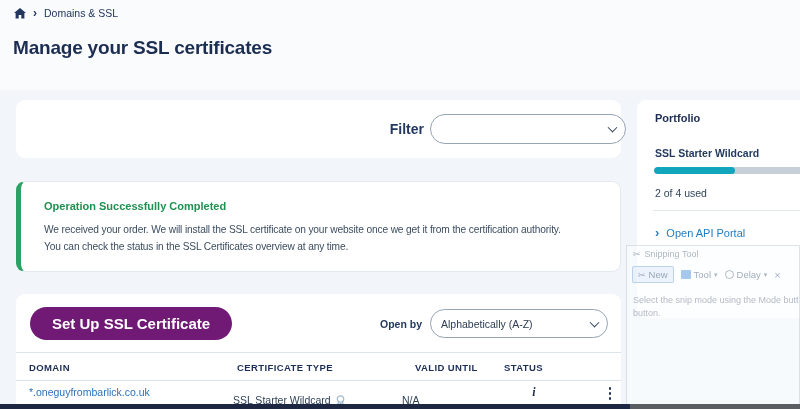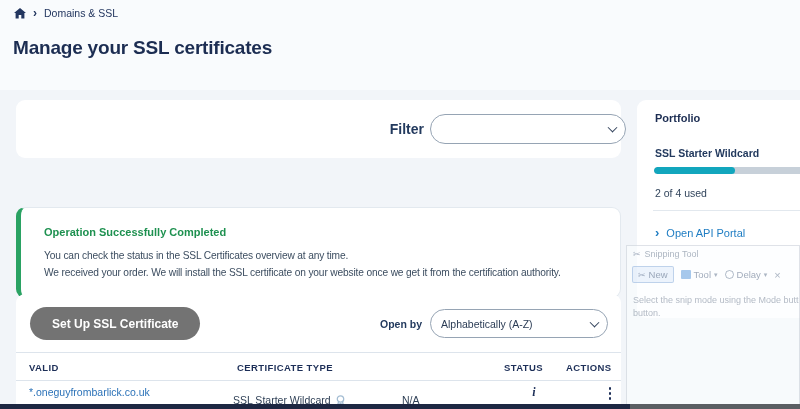--- a/index.html
+++ b/index.html
@@ -8,37 +8,37 @@
   .topband{position:absolute;left:0;top:0;width:800px;height:90px;background:#f9fbfd;}
 
   
   .breadcrumb{position:absolute;left:14px;top:7px;display:flex;align-items:center;gap:7px;font-size:10.5px;color:#23365f;font-weight:500;}
   .breadcrumb .sep{color:#23365f;font-size:12px;font-weight:700;line-height:1;}
   .page-title{position:absolute;left:13px;top:24px;font-size:19px;font-weight:600;color:#1c2d52;letter-spacing:-0.2px;}
 
   
   .card{position:absolute;background:#fff;border-radius:9px;}
   .filter-card{left:16px;top:100px;width:605px;height:58px;}
-  .alert-card{left:16px;top:181px;width:605px;height:91px;border:1px solid #e3e9ef;border-left:5px solid #2aa263;box-sizing:border-box;margin-top:26px;}
+  .alert-card{left:16px;top:181px;width:605px;height:91px;border:1px solid #e3e9ef;border-left:5px solid #2aa263;box-sizing:border-box;}
   .table-card{left:16px;top:294px;width:605px;height:115px;border-radius:9px 9px 0 0;}
   .portfolio-card{left:637px;top:100px;width:170px;height:218px;border-radius:9px 0 0 9px;}
 
   
   .select{position:absolute;box-sizing:border-box;border:1px solid #96a4b4;border-radius:15px;background:#fff;display:flex;align-items:center;font-size:10.5px;color:#2b3c55;padding:0 22px 0 10px;white-space:nowrap;overflow:hidden;}
   .chev{position:absolute;right:9px;top:50%;width:6px;height:6px;border-right:1.4px solid #33435c;border-bottom:1.4px solid #33435c;transform:translateY(-70%) rotate(45deg);}
   .filter-label{position:absolute;left:342px;top:0;width:66px;height:58px;display:flex;align-items:center;justify-content:flex-end;font-size:14px;font-weight:700;color:#233a5e;}
   .filter-select{left:414px;top:14px;width:196px;height:30px;}
 
   
   .alert-title{position:absolute;left:23px;top:18px;font-size:11px;font-weight:700;color:#1e9150;}
   .alert-body{position:absolute;left:23px;top:39px;width:575px;font-size:10.2px;line-height:17px;color:#3c4d60;letter-spacing:-0.15px;}
   .alert-body div{white-space:nowrap;overflow:hidden;}
 
   
-  .setup-btn{position:absolute;left:14px;top:13px;height:33px;padding:0 22px;border:none;border-radius:17px;background:#737373;color:#fff;font-size:12px;font-weight:700;font-family:inherit;display:flex;align-items:center;cursor:pointer;}
+  .setup-btn{position:absolute;left:14px;top:13px;height:33px;padding:0 22px;border:none;border-radius:17px;background:#701a75;color:#fff;font-size:15px;font-weight:700;font-family:inherit;display:flex;align-items:center;cursor:pointer;}
   .sort-label{position:absolute;left:340px;top:13px;width:66px;height:33px;display:flex;align-items:center;justify-content:flex-end;font-size:10.5px;font-weight:700;color:#233a5e;}
   .sort-select{left:414px;top:15px;width:178px;height:29px;}
   .thead{position:absolute;left:0;top:58px;width:605px;height:29px;border-top:1px solid #dde4ec;border-bottom:1px solid #dde4ec;box-sizing:border-box;}
   .th{position:absolute;top:0;height:29px;display:flex;align-items:center;font-size:9.5px;font-weight:700;color:#1c2e57;letter-spacing:0.4px;}
   .col-domain{left:13px;} .col-type{left:221px;} .col-valid{left:399px;} .col-status{left:488px;} .col-actions{left:550px;}
   .trow{position:absolute;left:0;top:87px;width:605px;height:28px;}
   .cell{position:absolute;font-size:10.5px;color:#2e3f55;}
   .domain-link{left:13px;top:5px;color:#2b72b8;cursor:pointer;}
   .cell-type{left:217px;top:13px;display:flex;align-items:center;gap:4px;}
   .cell-valid{left:386px;top:13px;}
@@ -97,38 +97,38 @@
   <div class="card filter-card">
     <div class="filter-label">Filter</div>
     <div class="select filter-select">
       <span class="chev"></span>
     </div>
   </div>
 
   <div class="card alert-card">
     <div class="alert-title">Operation Successfully Completed</div>
     <div class="alert-body">
+      <div>We received your order. We will install the SSL certificate on your website once we get it from the certification authority.</div>
       <div>You can check the status in the SSL Certificates overview at any time.</div>
-      <div>We received your order. We will install the SSL certificate on your website once we get it from the certification authority.</div>
     </div>
   </div>
 
   <div class="card table-card">
     <button class="setup-btn">Set Up SSL Certificate</button>
     <div class="sort-label">Open by</div>
     <div class="select sort-select">
       <span>Alphabetically (A-Z)</span>
       <span class="chev"></span>
     </div>
 
     <div class="thead">
-      <div class="th col-domain">VALID</div>
+      <div class="th col-domain">DOMAIN</div>
       <div class="th col-type">CERTIFICATE TYPE</div>
+      <div class="th col-valid">VALID UNTIL</div>
       <div class="th col-status">STATUS</div>
-      <div class="th col-actions">ACTIONS</div>
     </div>
 
     <div class="trow">
       <span class="cell domain-link">*.oneguyfrombarlick.co.uk</span>
       <span class="cell cell-type">
         <span>SSL Starter Wildcard</span>
         <span style="display:flex;">
           <svg width="11" height="11" viewBox="0 0 11 11">
               <circle cx="5.5" cy="4" r="3.2" fill="none" stroke="#a4bdd3" stroke-width="1.3"></circle>
               <path d="M3.6 6.5L2.6 10l2.9-1.6L8.4 10 7.4 6.5" fill="none" stroke="#a4bdd3" stroke-width="1.2"></path>

